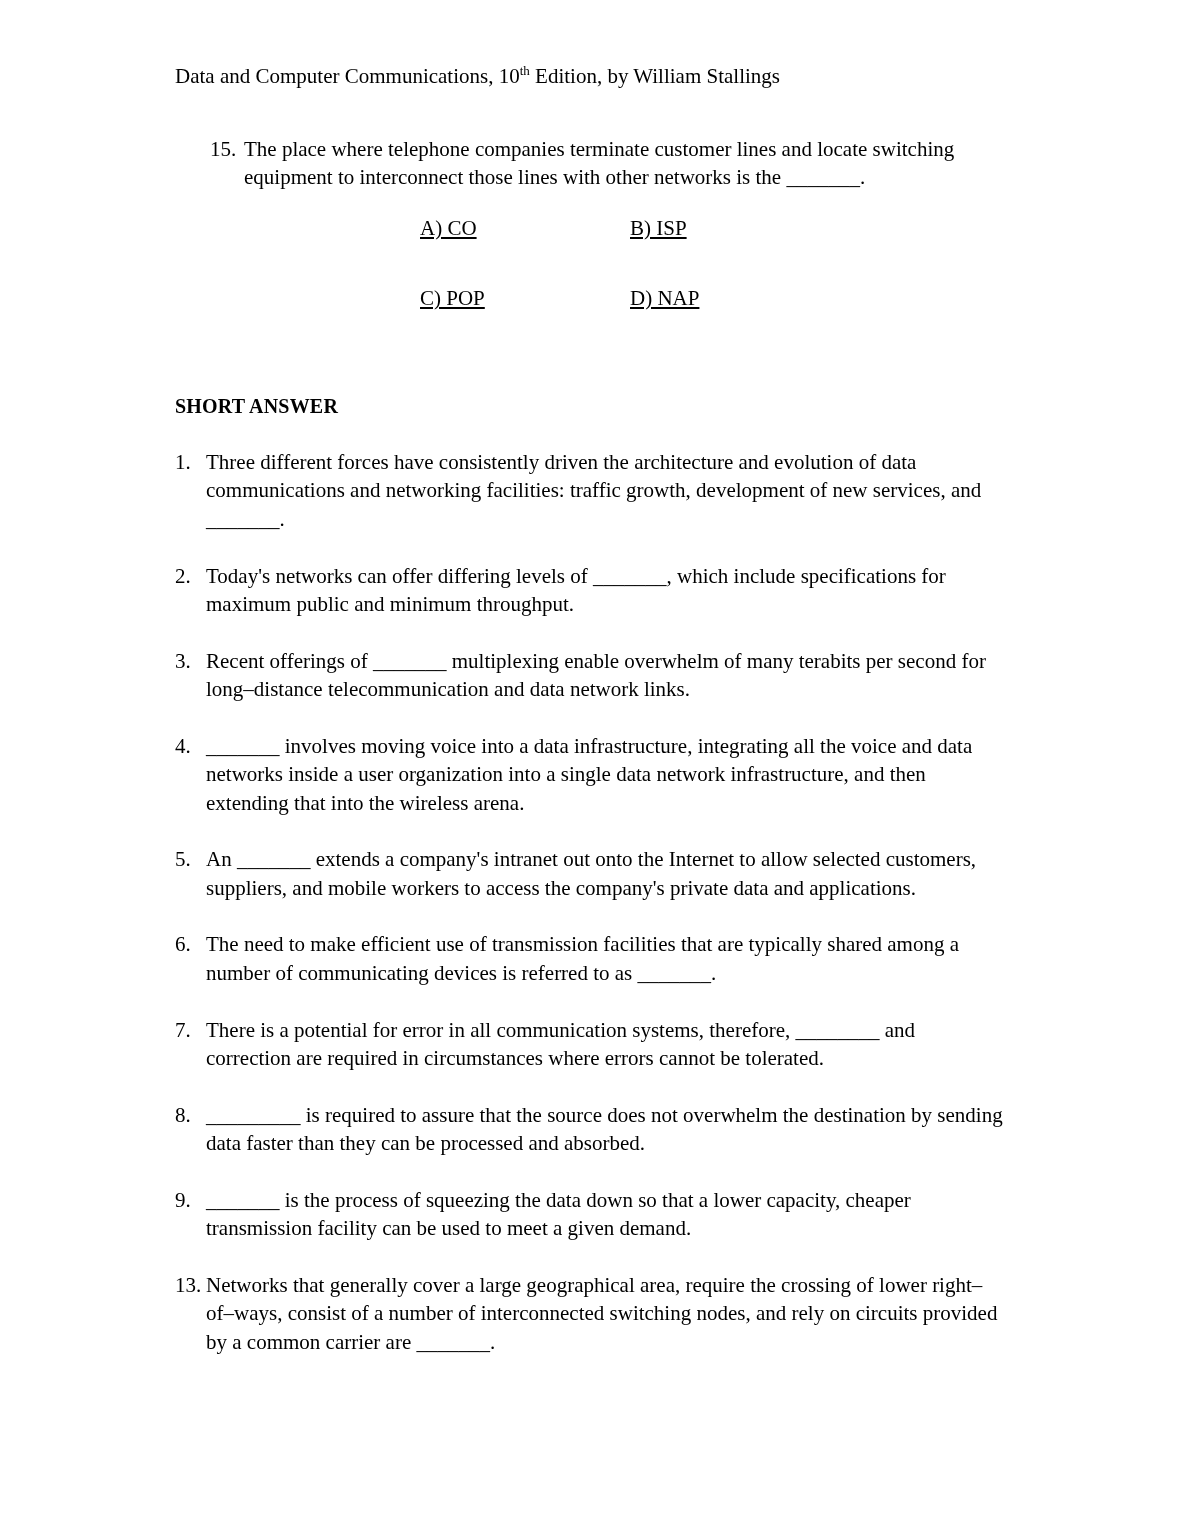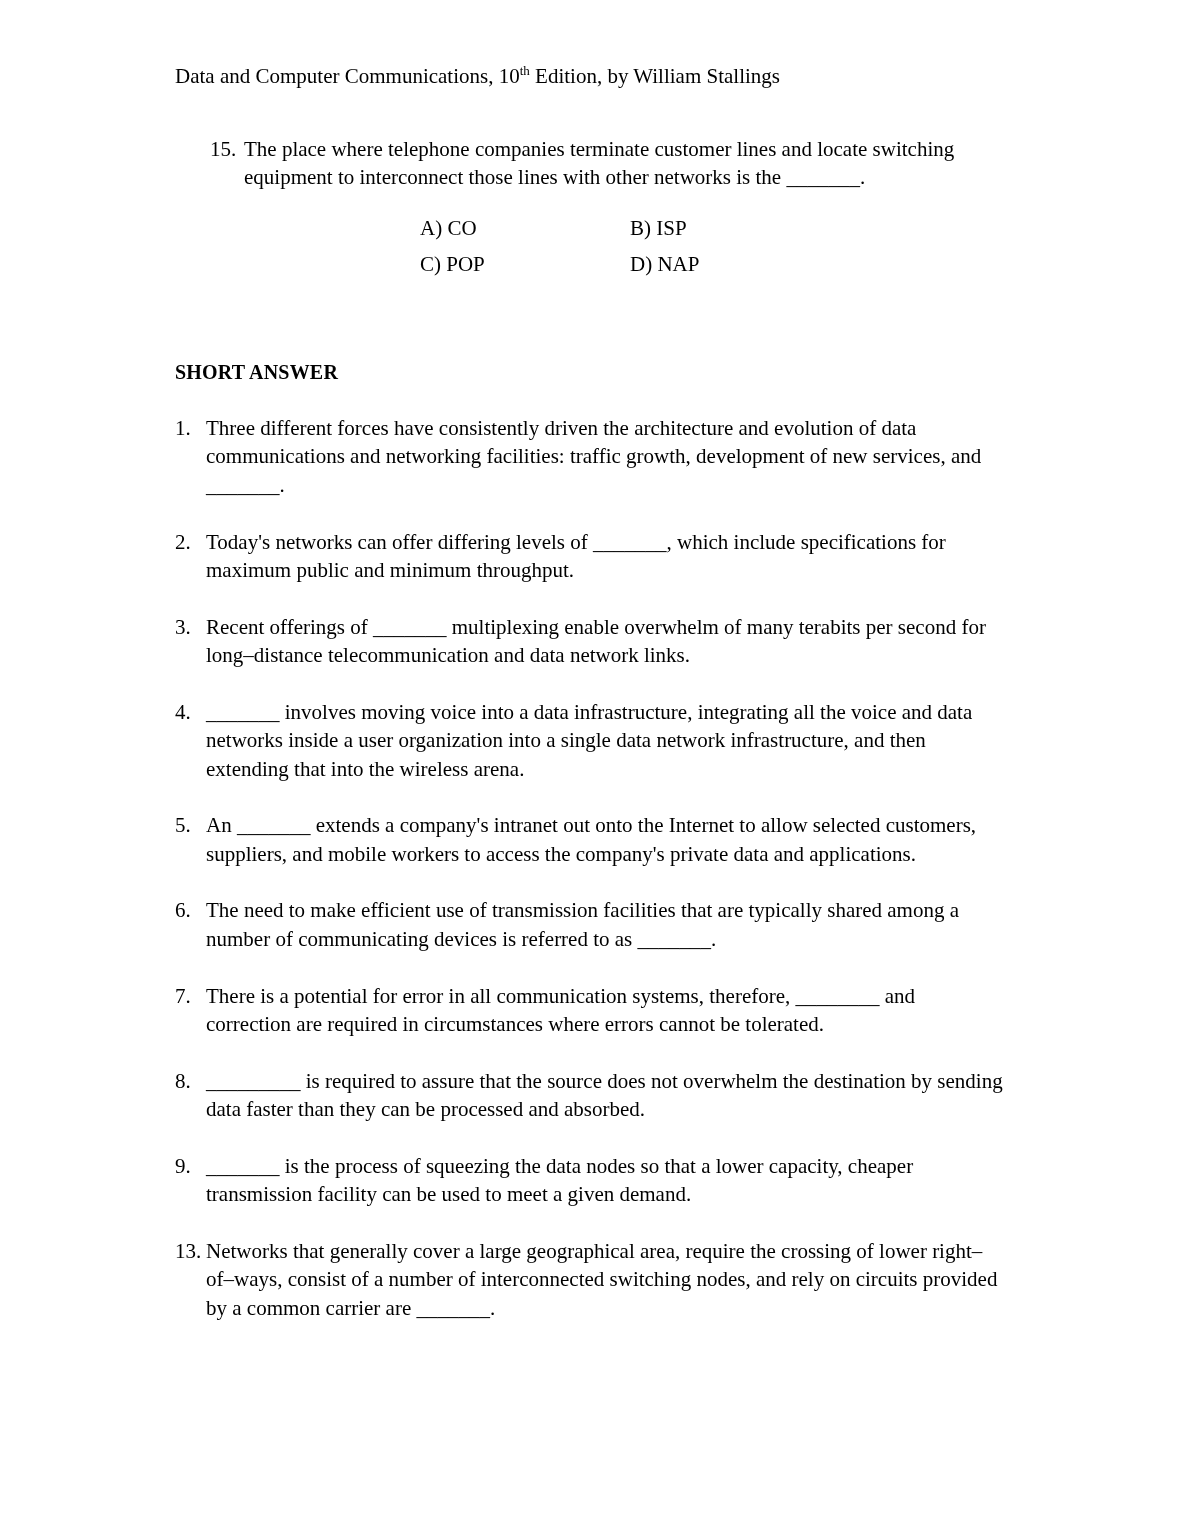--- a/index.html
+++ b/index.html
@@ -33,22 +33,23 @@
   .mc-num {
     flex: 0 0 34px;
   }
   .mc-text {
     flex: 1;
   }
   .options {
     margin-left: 245px;
     display: grid;
     grid-template-columns: 210px 170px;
-    row-gap: 8px;
+    row-gap: 42px;
     margin-bottom: 80px;
+    text-decoration: underline;
   }
   .section-heading {
     font-weight: bold;
     font-size: 20px;
     margin-bottom: 28px;
     letter-spacing: 0.2px;
   }
   .sa-question {
     display: flex;
     margin-bottom: 28px;
@@ -120,21 +121,21 @@
       <div class="sa-text">There is a potential for error in all communication systems, therefore, ________ and correction are required in circumstances where errors cannot be tolerated.</div>
     </div>
 
     <div class="sa-question">
       <span class="sa-num">8.</span>
       <div class="sa-text">_________ is required to assure that the source does not overwhelm the destination by sending data faster than they can be processed and absorbed.</div>
     </div>
 
     <div class="sa-question">
       <span class="sa-num">9.</span>
-      <div class="sa-text">_______ is the process of squeezing the data nodes so that a lower capacity, cheaper transmission facility can be used to meet a given demand.</div>
+      <div class="sa-text">_______ is the process of squeezing the data down so that a lower capacity, cheaper transmission facility can be used to meet a given demand.</div>
     </div>
 
     <div class="sa-question">
       <span class="sa-num">13.</span>
       <div class="sa-text">Networks that generally cover a large geographical area, require the crossing of lower right–of–ways, consist of a number of interconnected switching nodes, and rely on circuits provided by a common carrier are _______.</div>
     </div>
 
   </div>
 
 </div>

